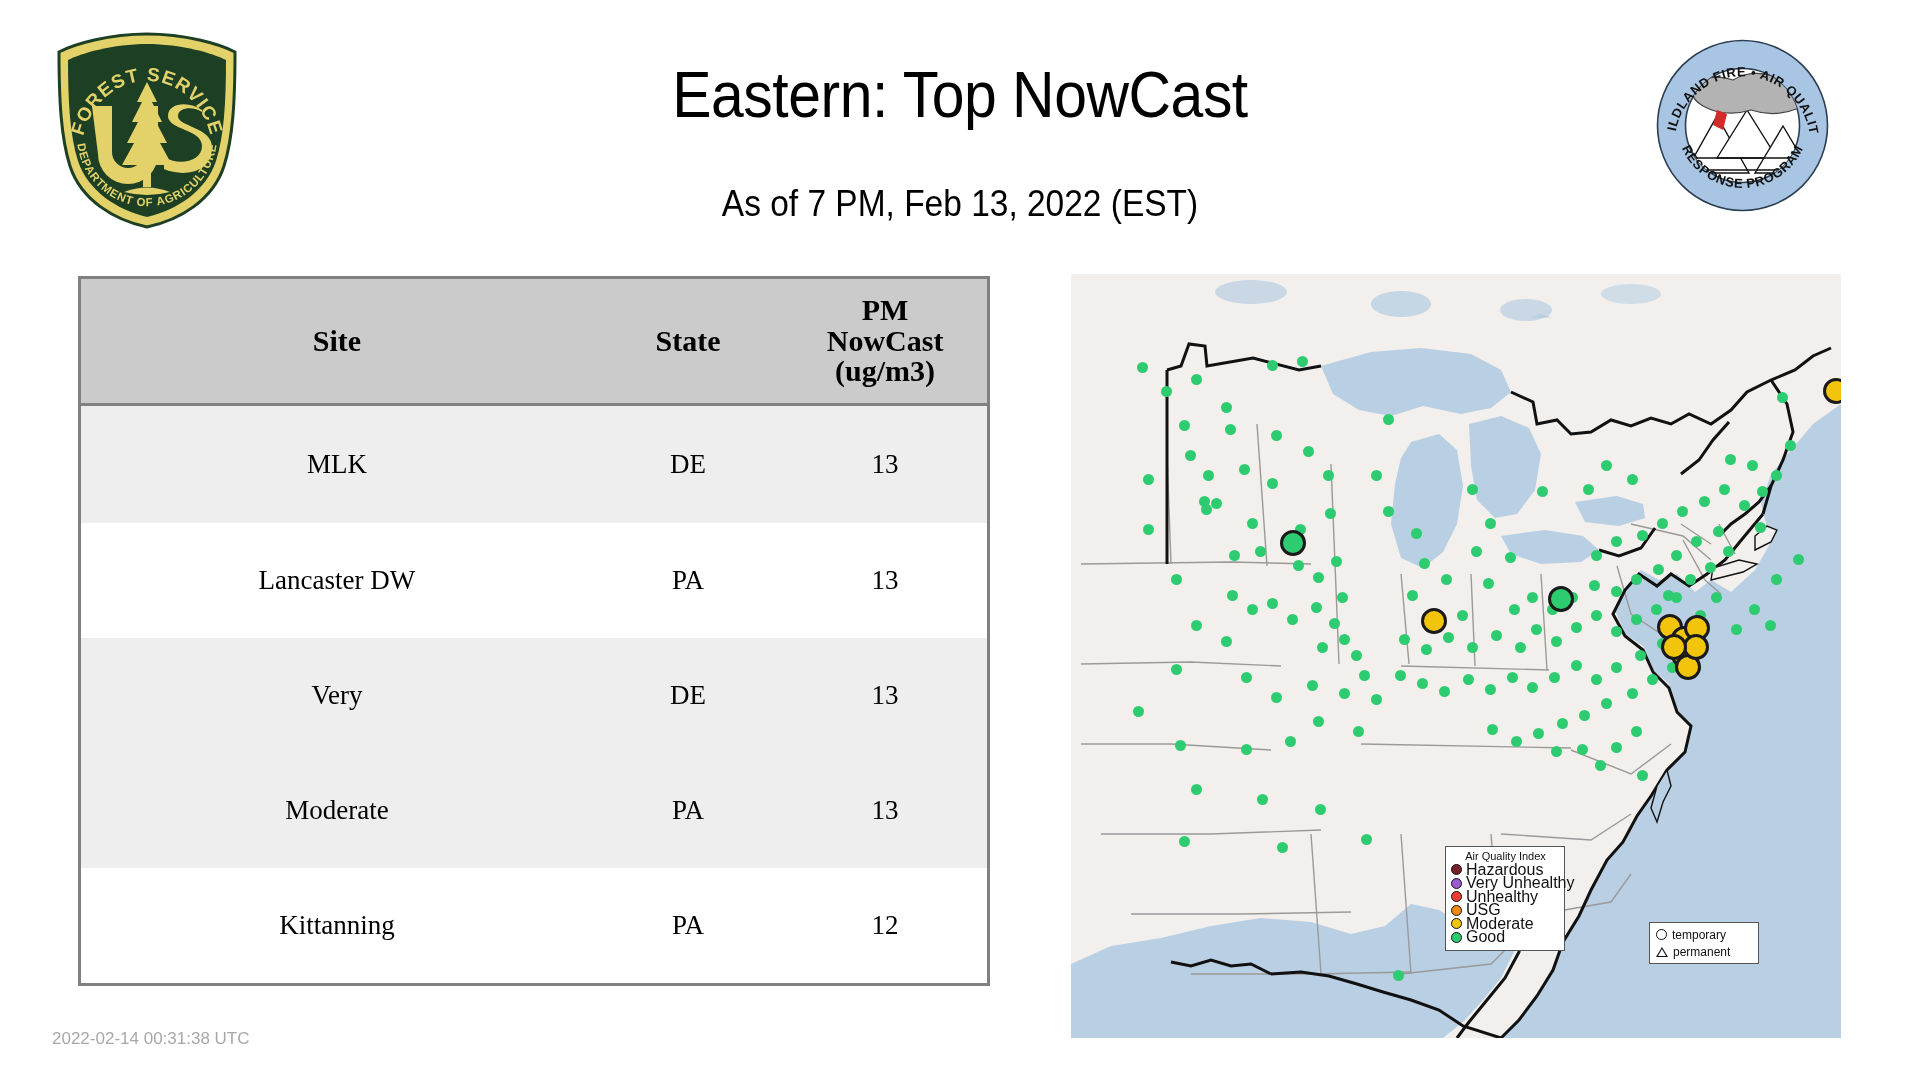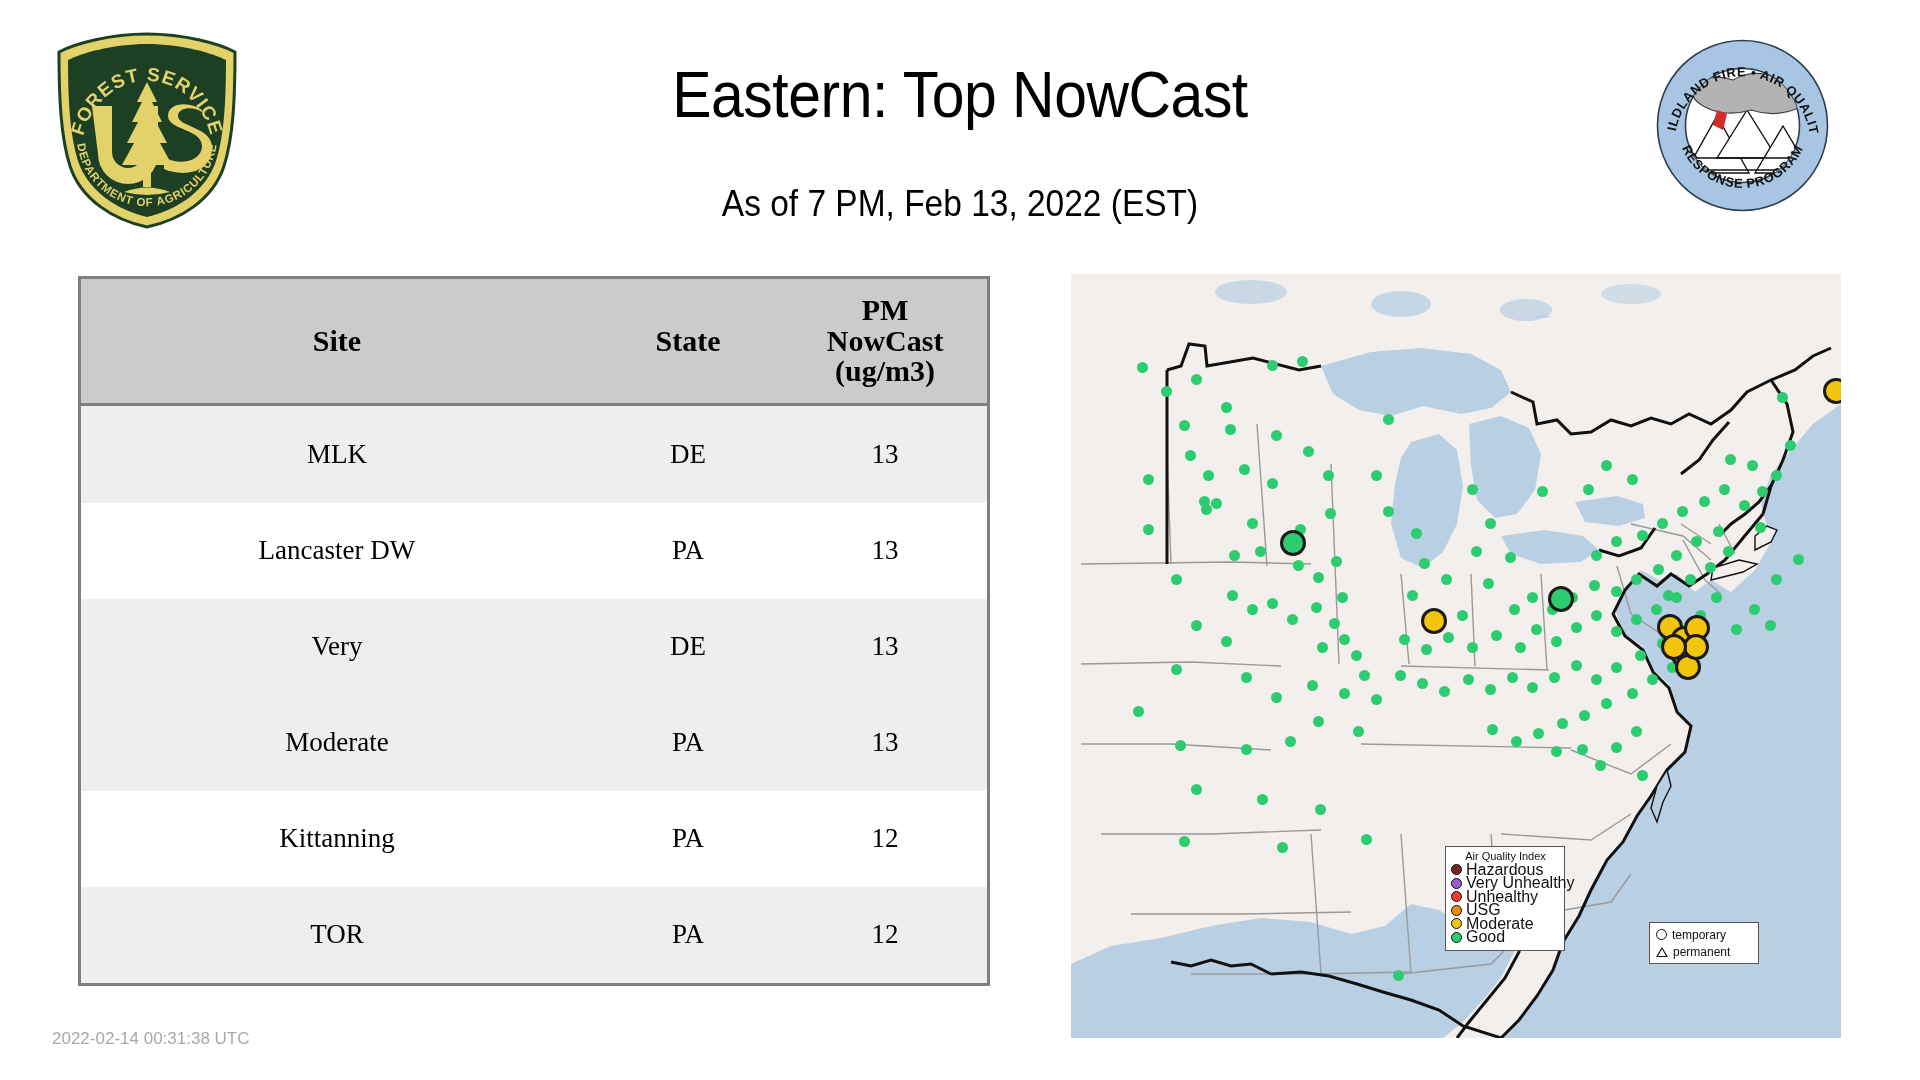--- a/index.html
+++ b/index.html
@@ -189,25 +189,20 @@
         <td>DE</td>
         <td>13</td>
       </tr>
       <tr class="odd">
         <td>Moderate</td>
         <td>PA</td>
         <td>13</td>
       </tr>
       <tr class="even">
         <td>Kittanning</td>
-        <td>PA</td>
-        <td>12</td>
-      </tr>
-      <tr class="odd">
-        <td>TOR</td>
         <td>PA</td>
         <td>12</td>
       </tr>
     </tbody>
   </table>
 </div>
 
 <div id="map-panel">
 
   <svg id="map-land-svg" viewBox="0 0 770 764" preserveAspectRatio="none">

